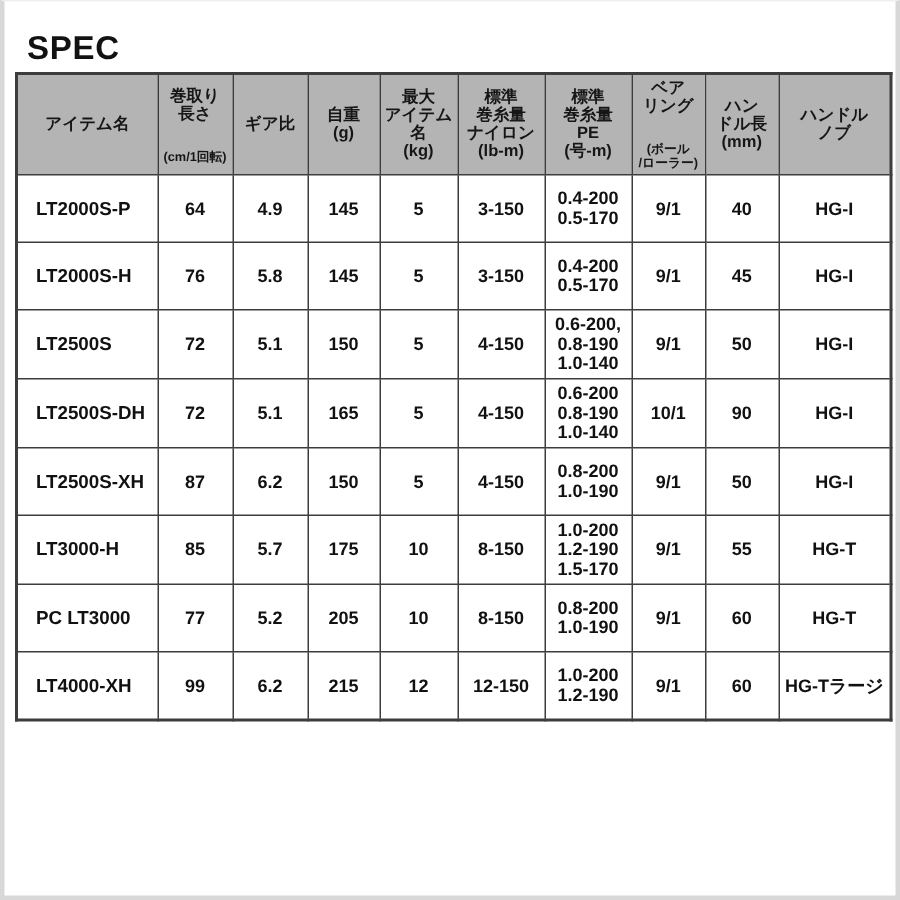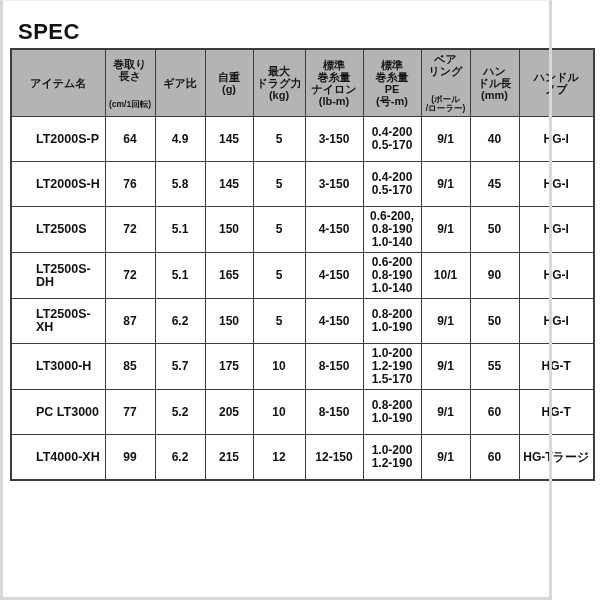--- a/index.html
+++ b/index.html
@@ -7,21 +7,21 @@
     padding: 0;
     width: 600px;
     height: 600px;
     background: #ffffff;
     font-family: "Liberation Sans", "DejaVu Sans", sans-serif;
     color: var(--text, #111111);
     overflow: hidden;
   }
   .page {
     position: relative;
-    width: 552px;
+    width: 600px;
     height: 600px;
     background: #ffffff;
   }
   .page-edge {
     position: absolute;
     inset: 0;
     border-left: 3px solid var(--page-edge, #d8d8d8);
     border-right: 3px solid var(--page-edge, #d8d8d8);
     border-bottom: 3px solid var(--page-edge, #d8d8d8);
     border-top: 1px solid #efefef;
@@ -64,21 +64,21 @@
     font-size: 12px;
     line-height: 13px;
     background: #ffffff;
   }
   .hmain, .hsub { display: block; white-space: pre-line; }
   .hsub { font-size: 8.5px; line-height: 9px; margin-top: 18px; }
   .hsub:empty { display: none; }
   .spec-table td { white-space: pre-line; }
   td.c-item {
     text-align: left;
-    padding-left: 24px;
+    padding-left: 12px;
     font-size: 12.5px;
     white-space: normal;
   }
 </style>
 </head>
 <body>
 
 <div class="page">
   <h1 class="page-title">SPEC</h1>
 
@@ -110,21 +110,21 @@
           <span class="hmain">ギア比</span>
 
         </th>
         <th>
           <span class="hmain">自重
 (g)</span>
 
         </th>
         <th>
           <span class="hmain">最大
-ドラグ力
+アイテム名
 (kg)</span>
 
         </th>
         <th>
           <span class="hmain">標準
 巻糸量
 ナイロン
 (lb-m)</span>
 
         </th>

